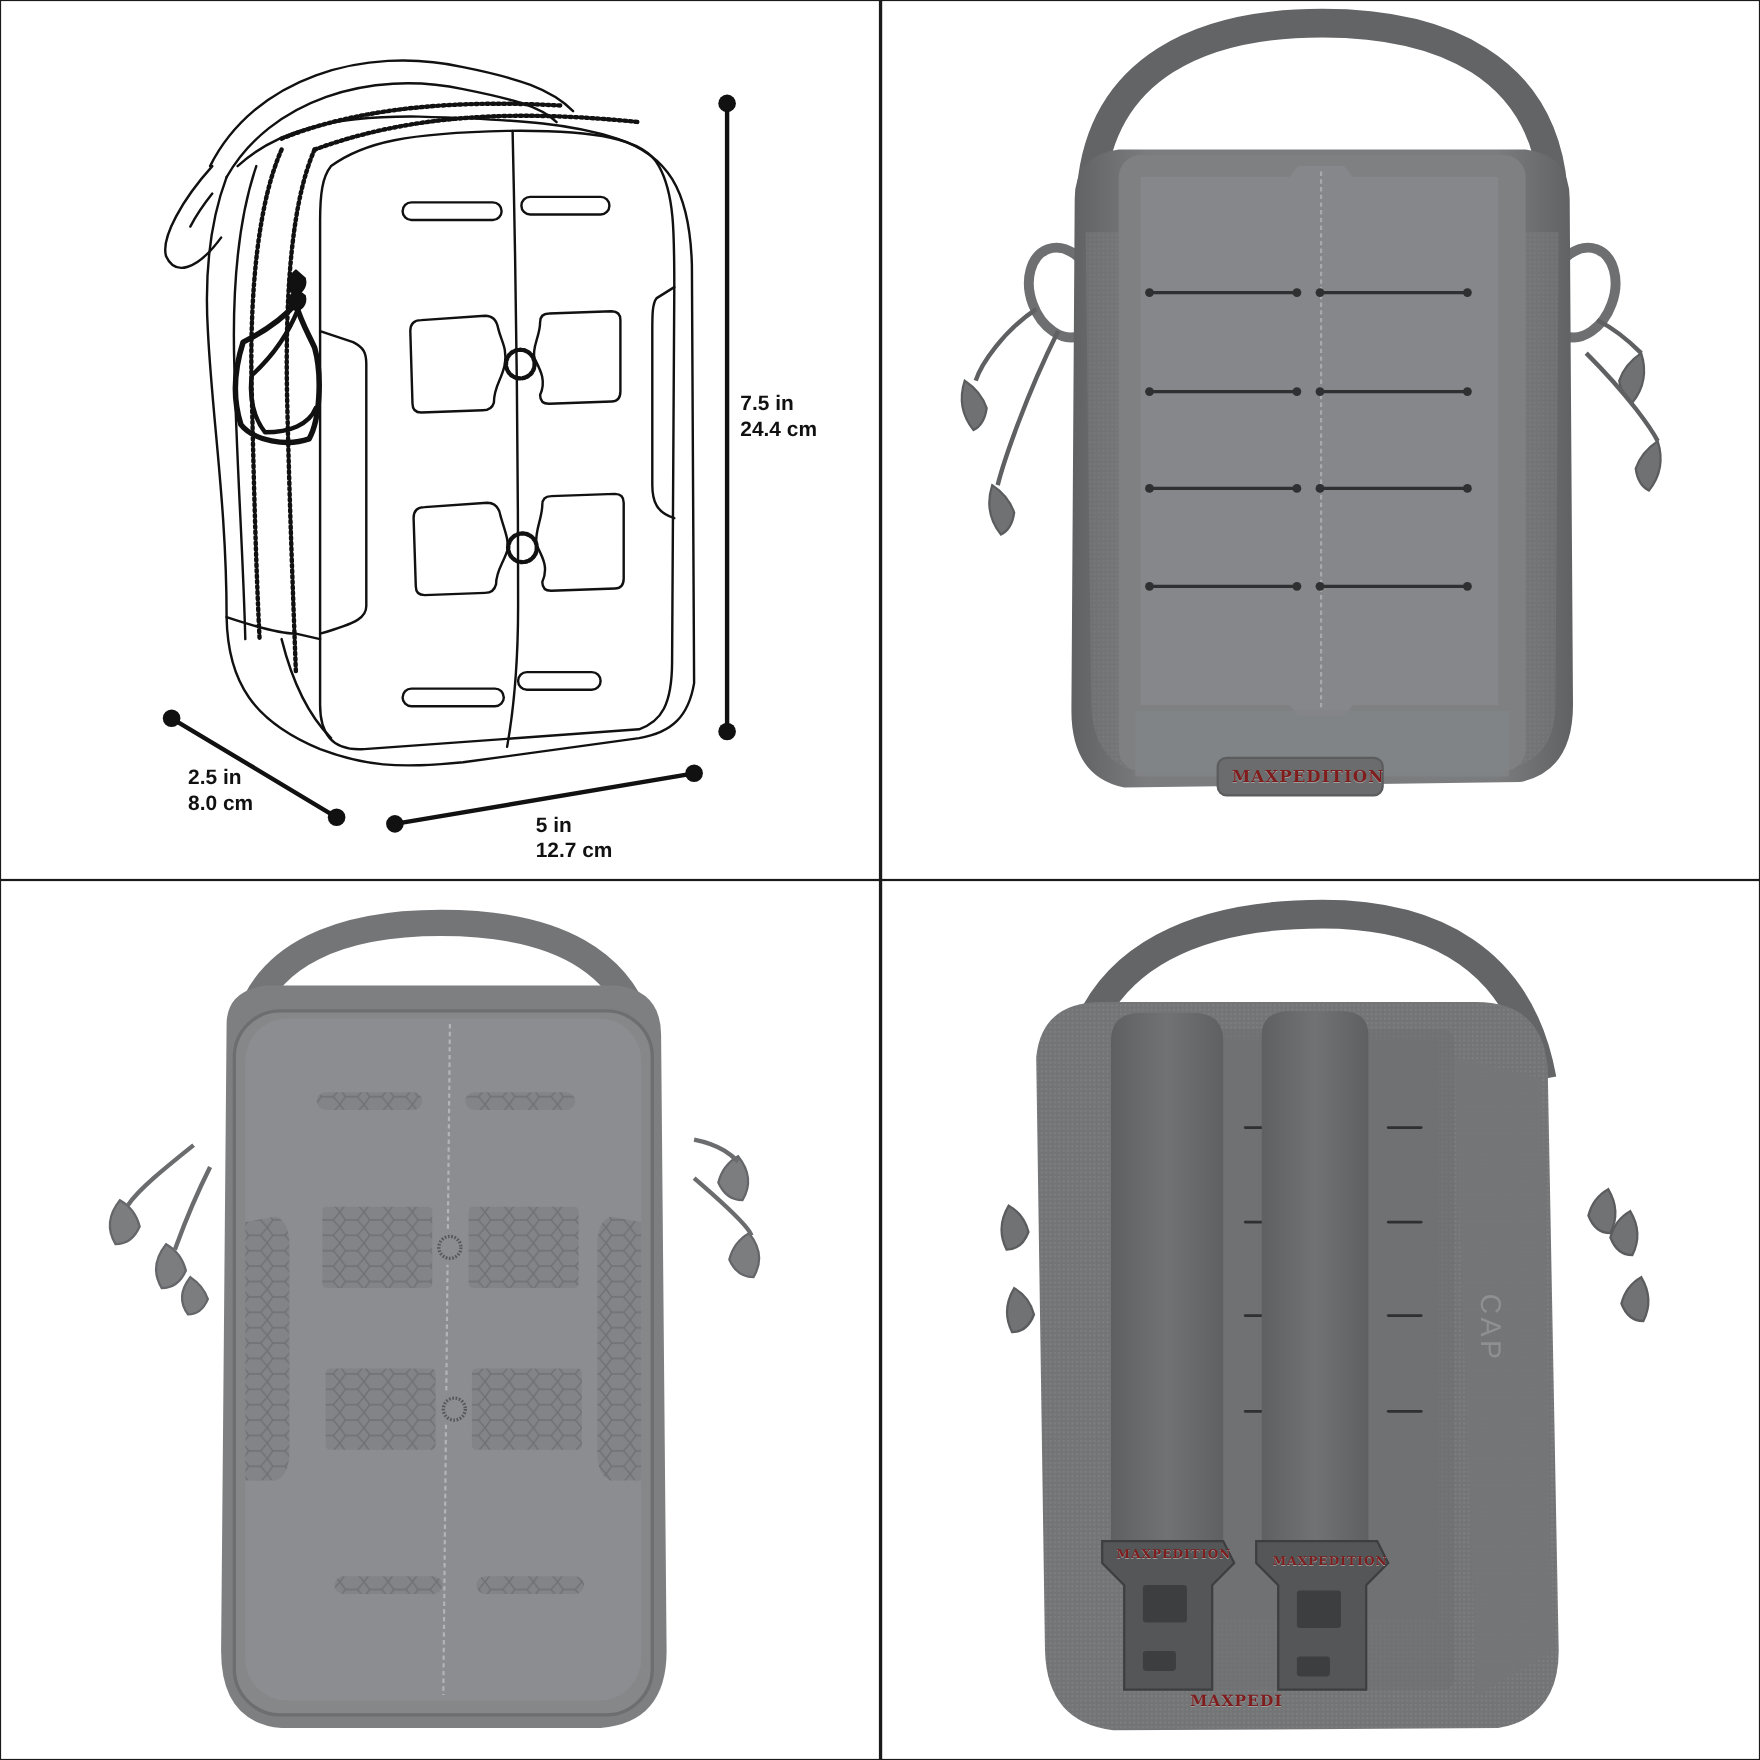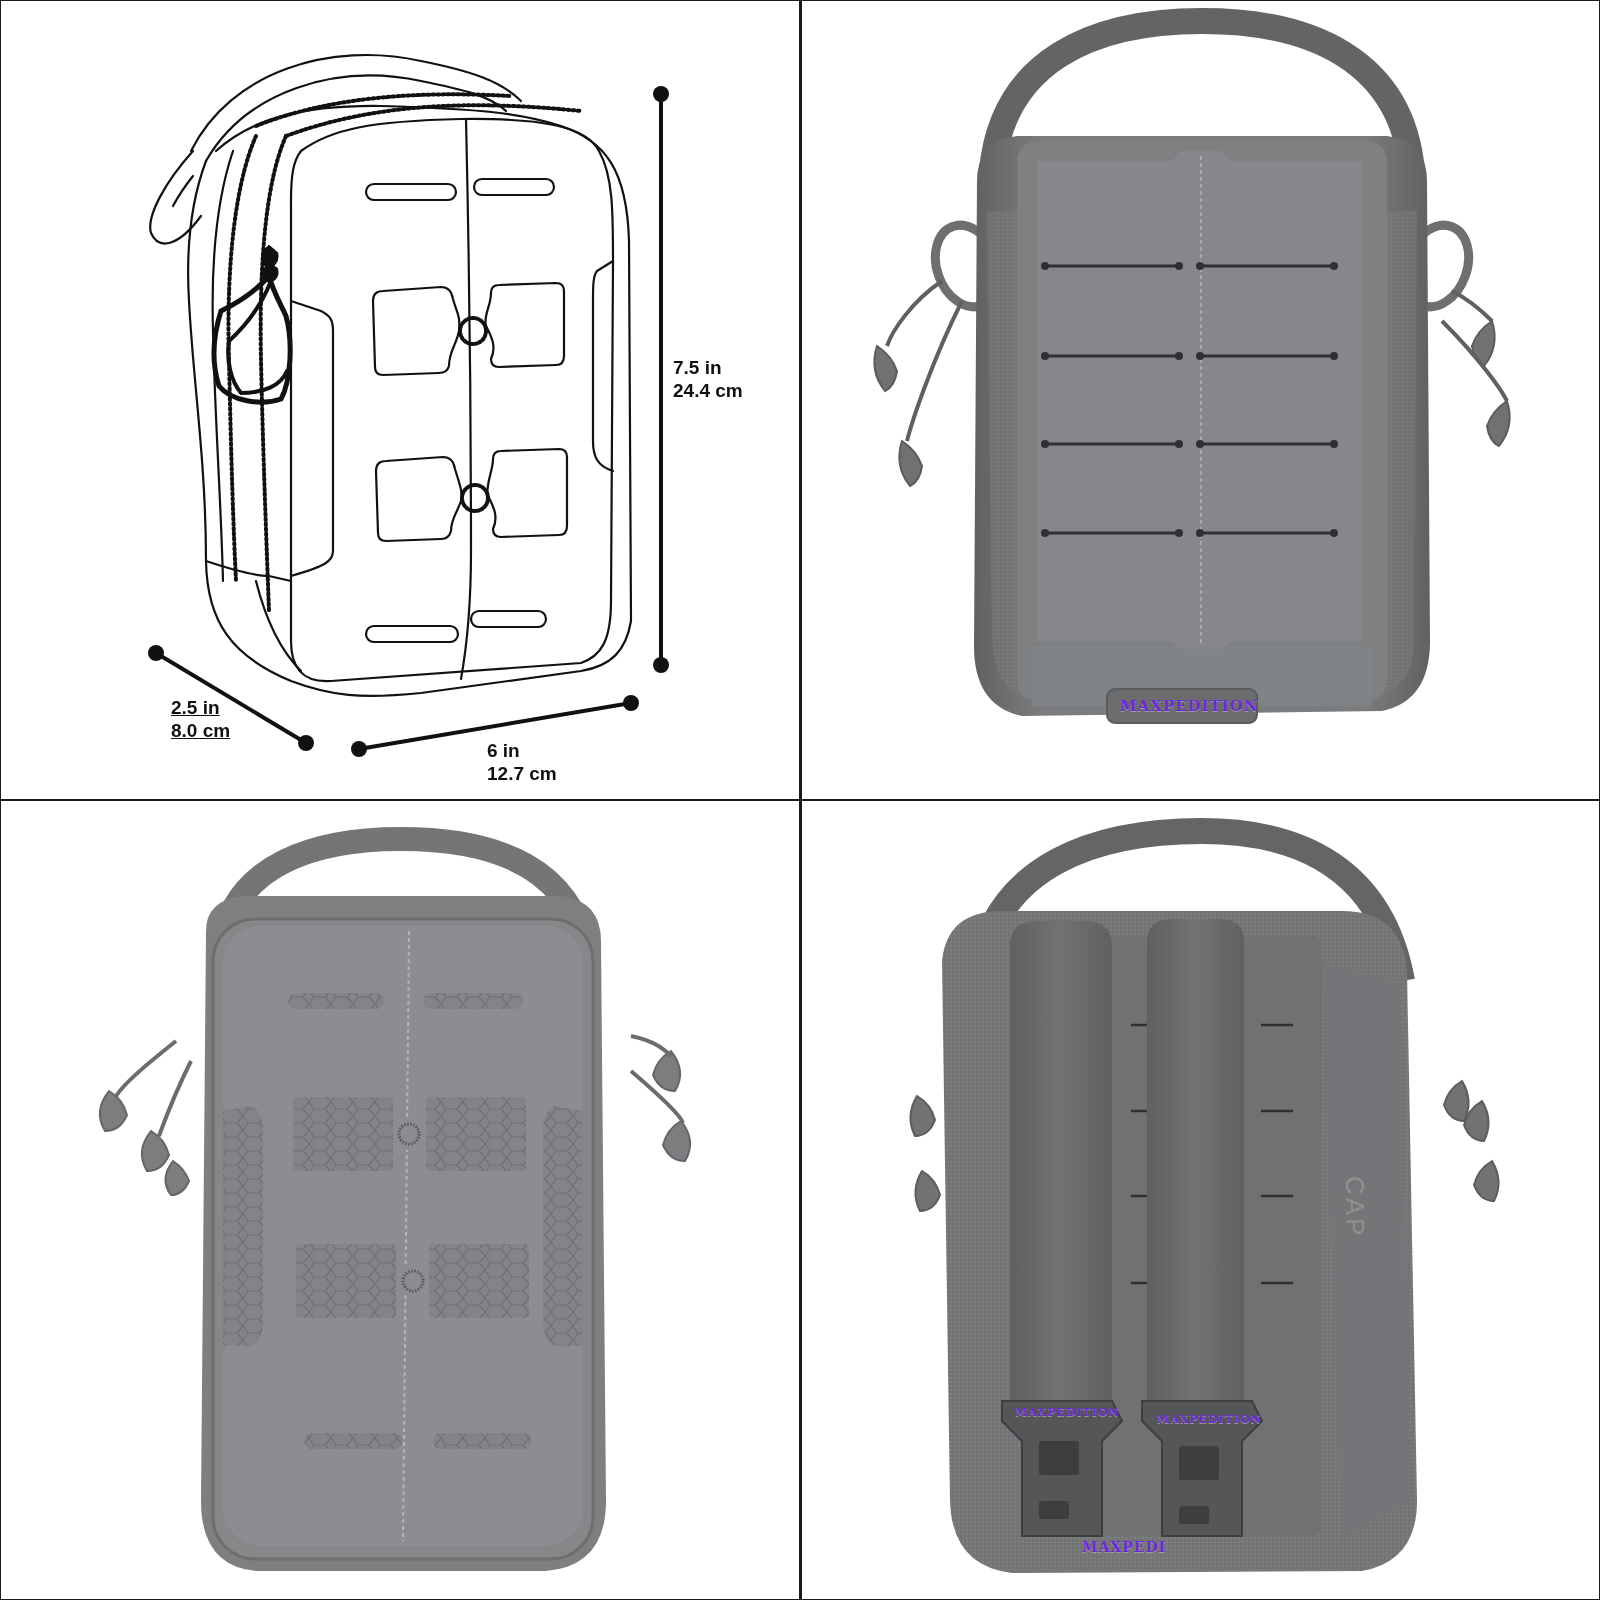--- a/index.html
+++ b/index.html
@@ -12,24 +12,24 @@
     .panel { position: absolute; width: 798px; height: 798px; overflow: hidden; }
     .p-tl { left: 1px; top: 1px; }
     .p-tr { left: 802px; top: 1px; }
     .p-bl { left: 1px; top: 801px; }
     .p-br { left: 802px; top: 801px; }
     .panel svg { position: absolute; left: 0; top: 0; }
     .dim-label { position: absolute; font-weight: bold; font-size: 19px; line-height: 23px; color: #111;
                  white-space: nowrap; }
     .dim-label span { display: block; }
     .lbl-height { left: 672px; top: 355px; }
-    .lbl-depth { left: 170px; top: 695px; text-decoration: underline; }
+    .lbl-depth { left: 170px; top: 695px; }
     .lbl-width { left: 486px; top: 738px; }
     .brand-tag { position: absolute; font-family: "DejaVu Serif", serif; font-weight: bold; letter-spacing: 1px;
-                 color: #6d28d9; font-size: 15px; text-shadow: 0 1px 0 #9a9c9e; }
+                 color: #7f1d1d; font-size: 15px; text-shadow: 0 1px 0 #9a9c9e; }
     .cap-text { position: absolute; font-family: "Liberation Sans", sans-serif; font-size: 26px;
                 color: #8e9092; transform: rotate(90deg); transform-origin: left top; letter-spacing: 3px; }
   </style>
 </head>
 <body>
 
 <div class="frame"></div>
 
 <div class="panel p-tl">
   <svg width="798" height="798" viewBox="0 0 798 798" fill="none" stroke="#111" stroke-width="2.2" stroke-linecap="round" stroke-linejoin="round">
@@ -97,21 +97,21 @@
 
   <div class="dim-label lbl-height">
     <span>7.5 in</span>
     <span>24.4 cm</span>
   </div>
   <div class="dim-label lbl-depth">
     <span>2.5 in</span>
     <span>8.0 cm</span>
   </div>
   <div class="dim-label lbl-width">
-    <span>6 in</span>
+    <span>5 in</span>
     <span>12.7 cm</span>
   </div>
 </div>
 
 <div class="panel p-tr">
   <svg width="798" height="798" viewBox="0 0 798 798">
     <defs>
       <linearGradient id="bodyA" x1="0" x2="1" y1="0" y2="0">
         <stop offset="0" stop-color="#5f6163"></stop>
           <stop offset="0.15" stop-color="#7a7c7e"></stop>

